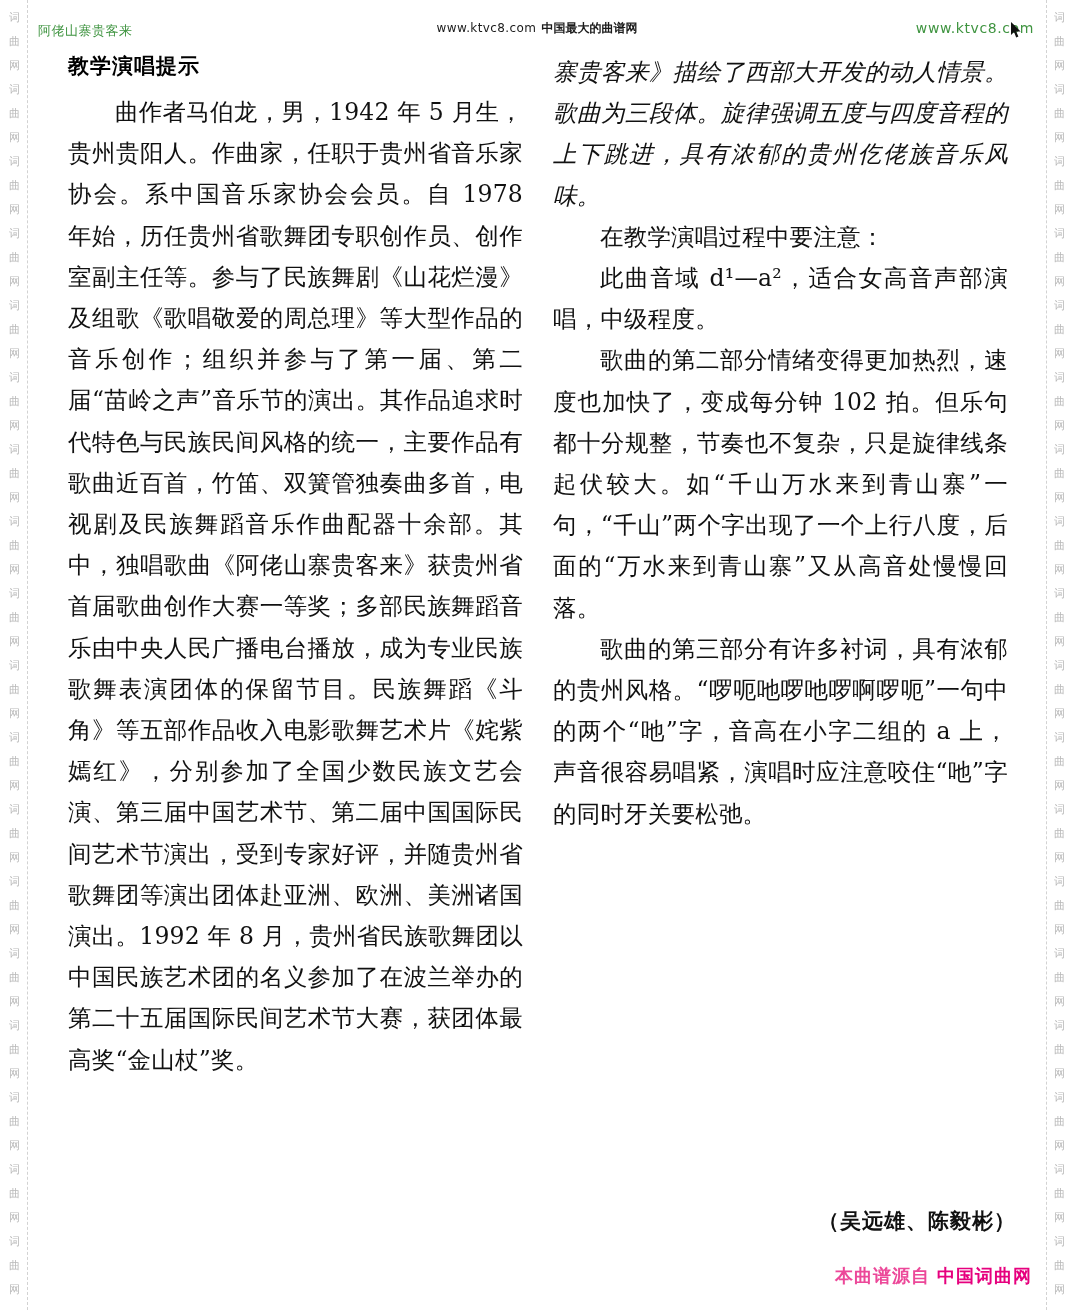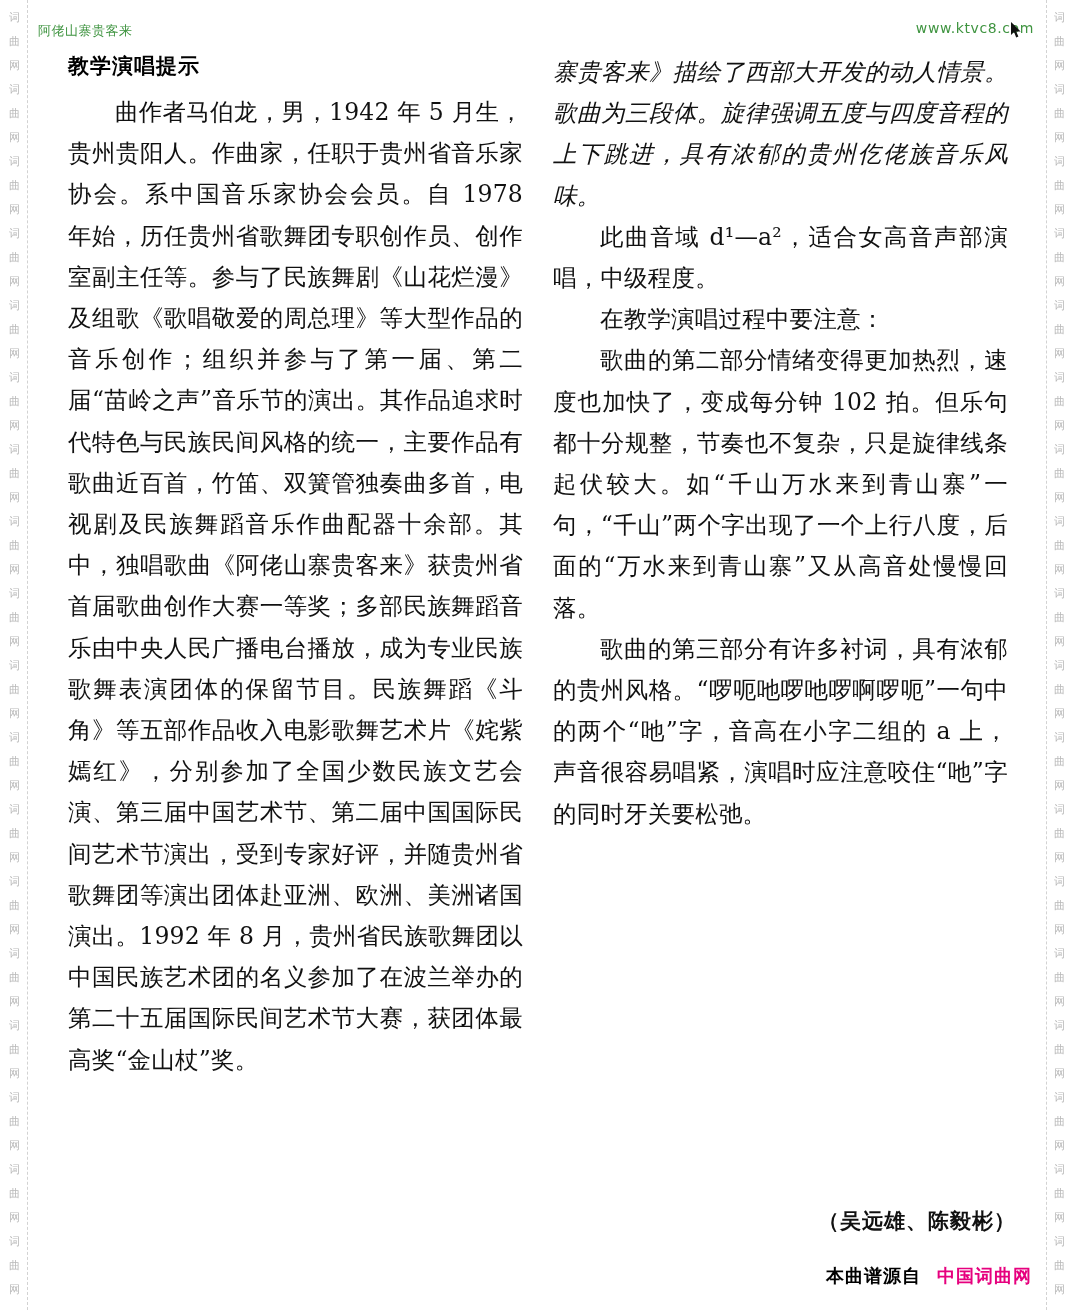--- a/index.html
+++ b/index.html
@@ -148,22 +148,22 @@
   .footer {
     position: absolute;
     right: 42px;
     bottom: 22px;
     font-size: 18px;
     font-weight: bold;
     font-family: "DejaVu Sans", "Liberation Sans", sans-serif;
     white-space: nowrap;
     letter-spacing: 1px;
   }
-  .footer .f-label { color: #000000; margin-top: 12px; }
-  .footer .f-brand { color: #e6007e; margin-left: 16px; }
+  .footer .f-label { color: #ec4899; margin-top: 12px; }
+  .footer .f-brand { color: #e6007e; margin-left: 7px; }
 </style>
 </head>
 <body>
 
 <div class="wm-strip left">
     <span>词</span>
     <span>曲</span>
     <span>网</span>
     <span>词</span>
     <span>曲</span>
@@ -269,39 +269,42 @@
     <span>词</span>
     <span>曲</span>
     <span>网</span>
     <span>词</span>
     <span>曲</span>
     <span>网</span>
   </div>
 
 <div class="header">
   <div class="hdr-left">阿佬山寨贵客来</div>
+  <div class="hdr-center">
+    <span class="url">www.ktvc8.com</span><span class="cn">中国最大的曲谱网</span>
+  </div>
   <div class="hdr-right">www.ktvc8.com</div>
   <svg class="cursor-glyph" viewBox="0 0 11 16">
     <polygon points="0,0 0,13 3,10 5.2,15.5 7.4,14.6 5.2,9.6 9.6,9.4" fill="#111111"></polygon>
   </svg>
   <div class="hdr-rule"></div>
 </div>
 
 <div class="page">
 
   <div class="col col-left">
     <h1 class="doc-title">教学演唱提示</h1>
     <p class="para">曲作者马伯龙，男，1942 年 5 月生，贵州贵阳人。作曲家，任职于贵州省音乐家协会。系中国音乐家协会会员。自 1978 年始，历任贵州省歌舞团专职创作员、创作室副主任等。参与了民族舞剧《山花烂漫》及组歌《歌唱敬爱的周总理》等大型作品的音乐创作；组织并参与了第一届、第二届“苗岭之声”音乐节的演出。其作品追求时代特色与民族民间风格的统一，主要作品有歌曲近百首，竹笛、双簧管独奏曲多首，电视剧及民族舞蹈音乐作曲配器十余部。其中，独唱歌曲《阿佬山寨贵客来》获贵州省首届歌曲创作大赛一等奖；多部民族舞蹈音乐由中央人民广播电台播放，成为专业民族歌舞表演团体的保留节目。民族舞蹈《斗角》等五部作品收入电影歌舞艺术片《姹紫嫣红》，分别参加了全国少数民族文艺会演、第三届中国艺术节、第二届中国国际民间艺术节演出，受到专家好评，并随贵州省歌舞团等演出团体赴亚洲、欧洲、美洲诸国演出。1992 年 8 月，贵州省民族歌舞团以中国民族艺术团的名义参加了在波兰举办的第二十五届国际民间艺术节大赛，获团体最高奖“金山杖”奖。</p>
 
   </div>
 
   <div class="col col-right">
     <p class="para noindent">寨贵客来》描绘了西部大开发的动人情景。歌曲为三段体。旋律强调五度与四度音程的上下跳进，具有浓郁的贵州仡佬族音乐风味。</p>
+    <p class="para">在教学演唱过程中要注意：</p>
     <p class="para">此曲音域 d¹—a²，适合女高音声部演唱，中级程度。</p>
-    <p class="para">在教学演唱过程中要注意：</p>
     <p class="para">歌曲的第二部分情绪变得更加热烈，速度也加快了，变成每分钟 102 拍。但乐句都十分规整，节奏也不复杂，只是旋律线条起伏较大。如“千山万水来到青山寨”一句，“千山”两个字出现了一个上行八度，后面的“万水来到青山寨”又从高音处慢慢回落。</p>
     <p class="para">歌曲的第三部分有许多衬词，具有浓郁的贵州风格。“啰呃吔啰吔啰啊啰呃”一句中的两个“吔”字，音高在小字二组的 a 上，声音很容易唱紧，演唱时应注意咬住“吔”字的同时牙关要松弛。</p>
 
   </div>
 
   <div class="sig">（吴远雄、陈毅彬）</div>
 </div>
 
 <div class="footer">
   <span class="f-label">本曲谱源自</span><span class="f-brand">中国词曲网</span>

